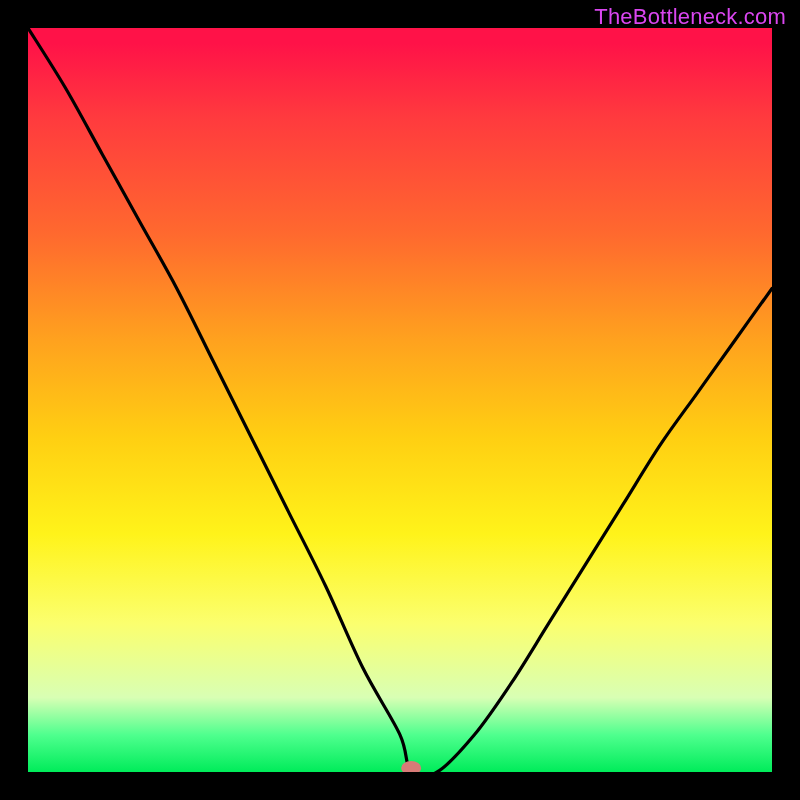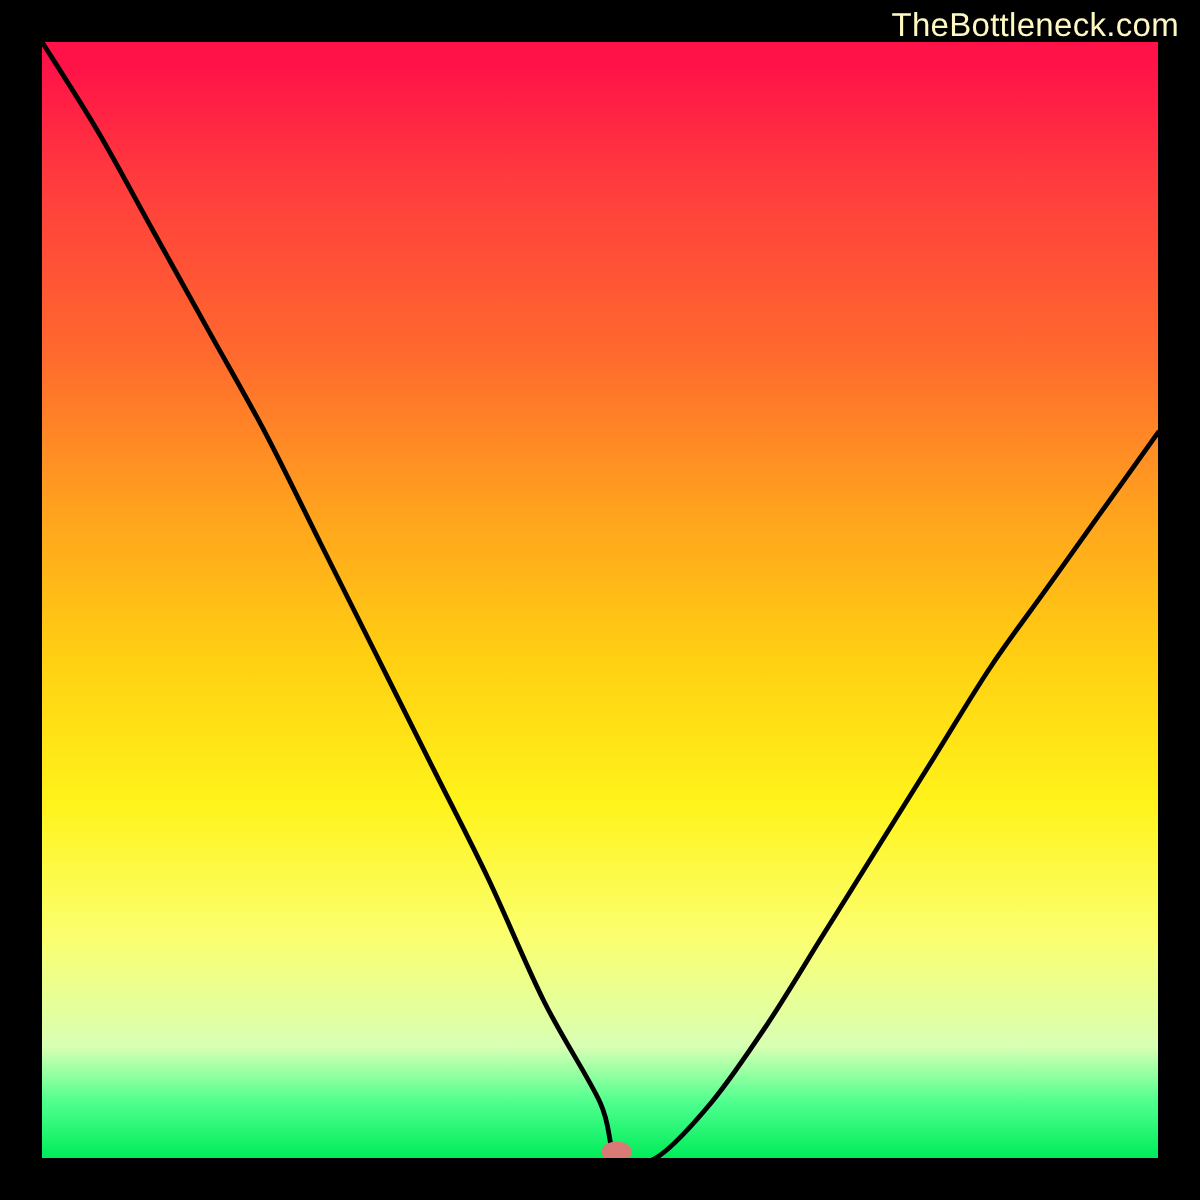--- a/index.html
+++ b/index.html
@@ -14,21 +14,21 @@
   .frame {
     position: relative;
     width: 800px;
     height: 800px;
     background: #000;
   }
   .watermark {
     position: absolute;
     top: 4px;
     right: 14px;
-    color: #fef9c3;
+    color: #d946ef;
     font-size: 22px;
     font-weight: 500;
     letter-spacing: 0.2px;
     z-index: 10;
   }
   .plot-area {
     position: absolute;
     left: 28px;
     top: 28px;
     width: 744px;

